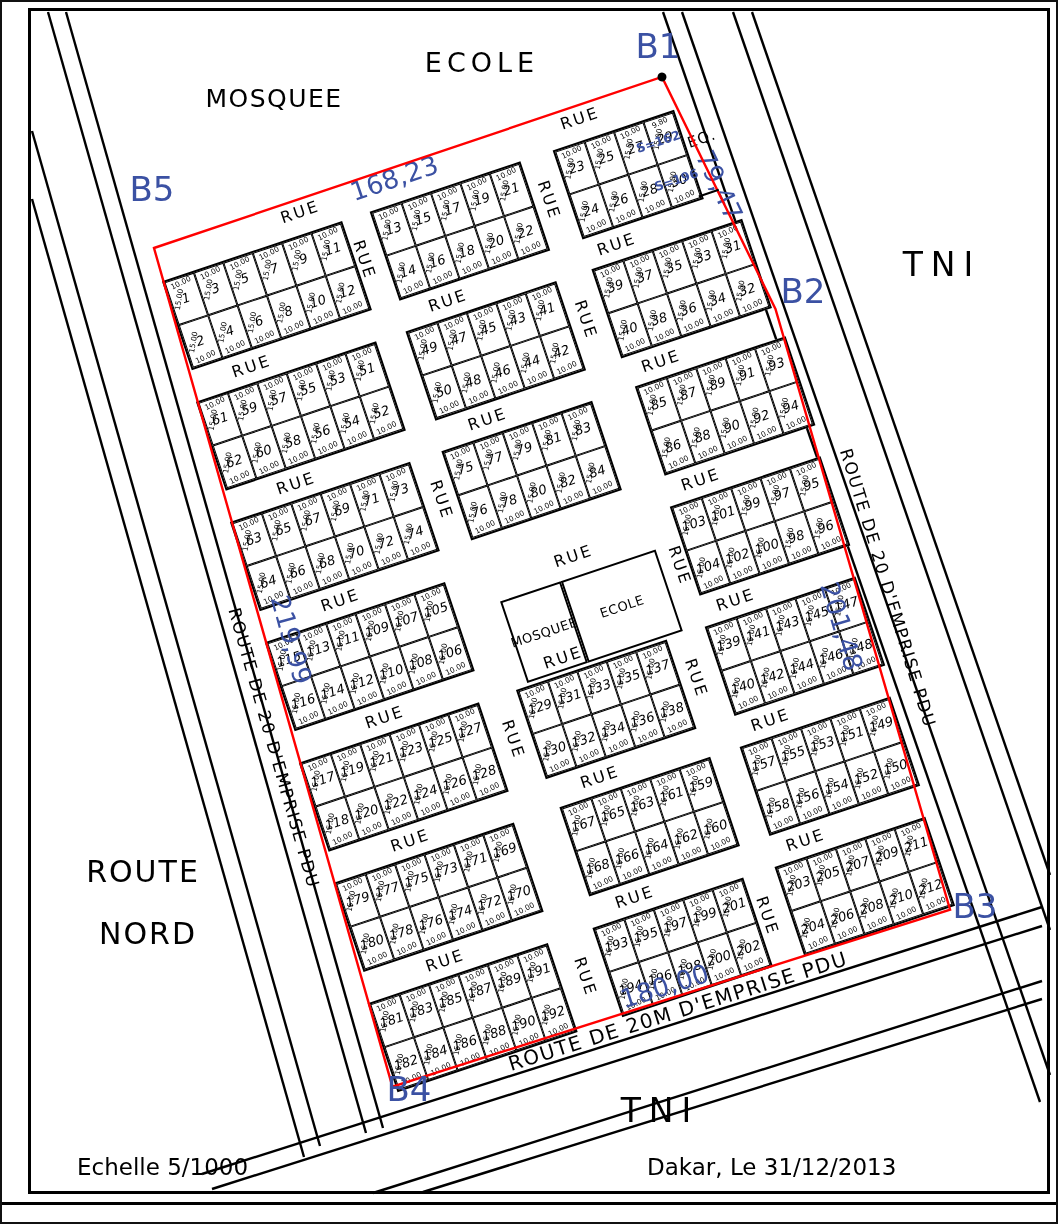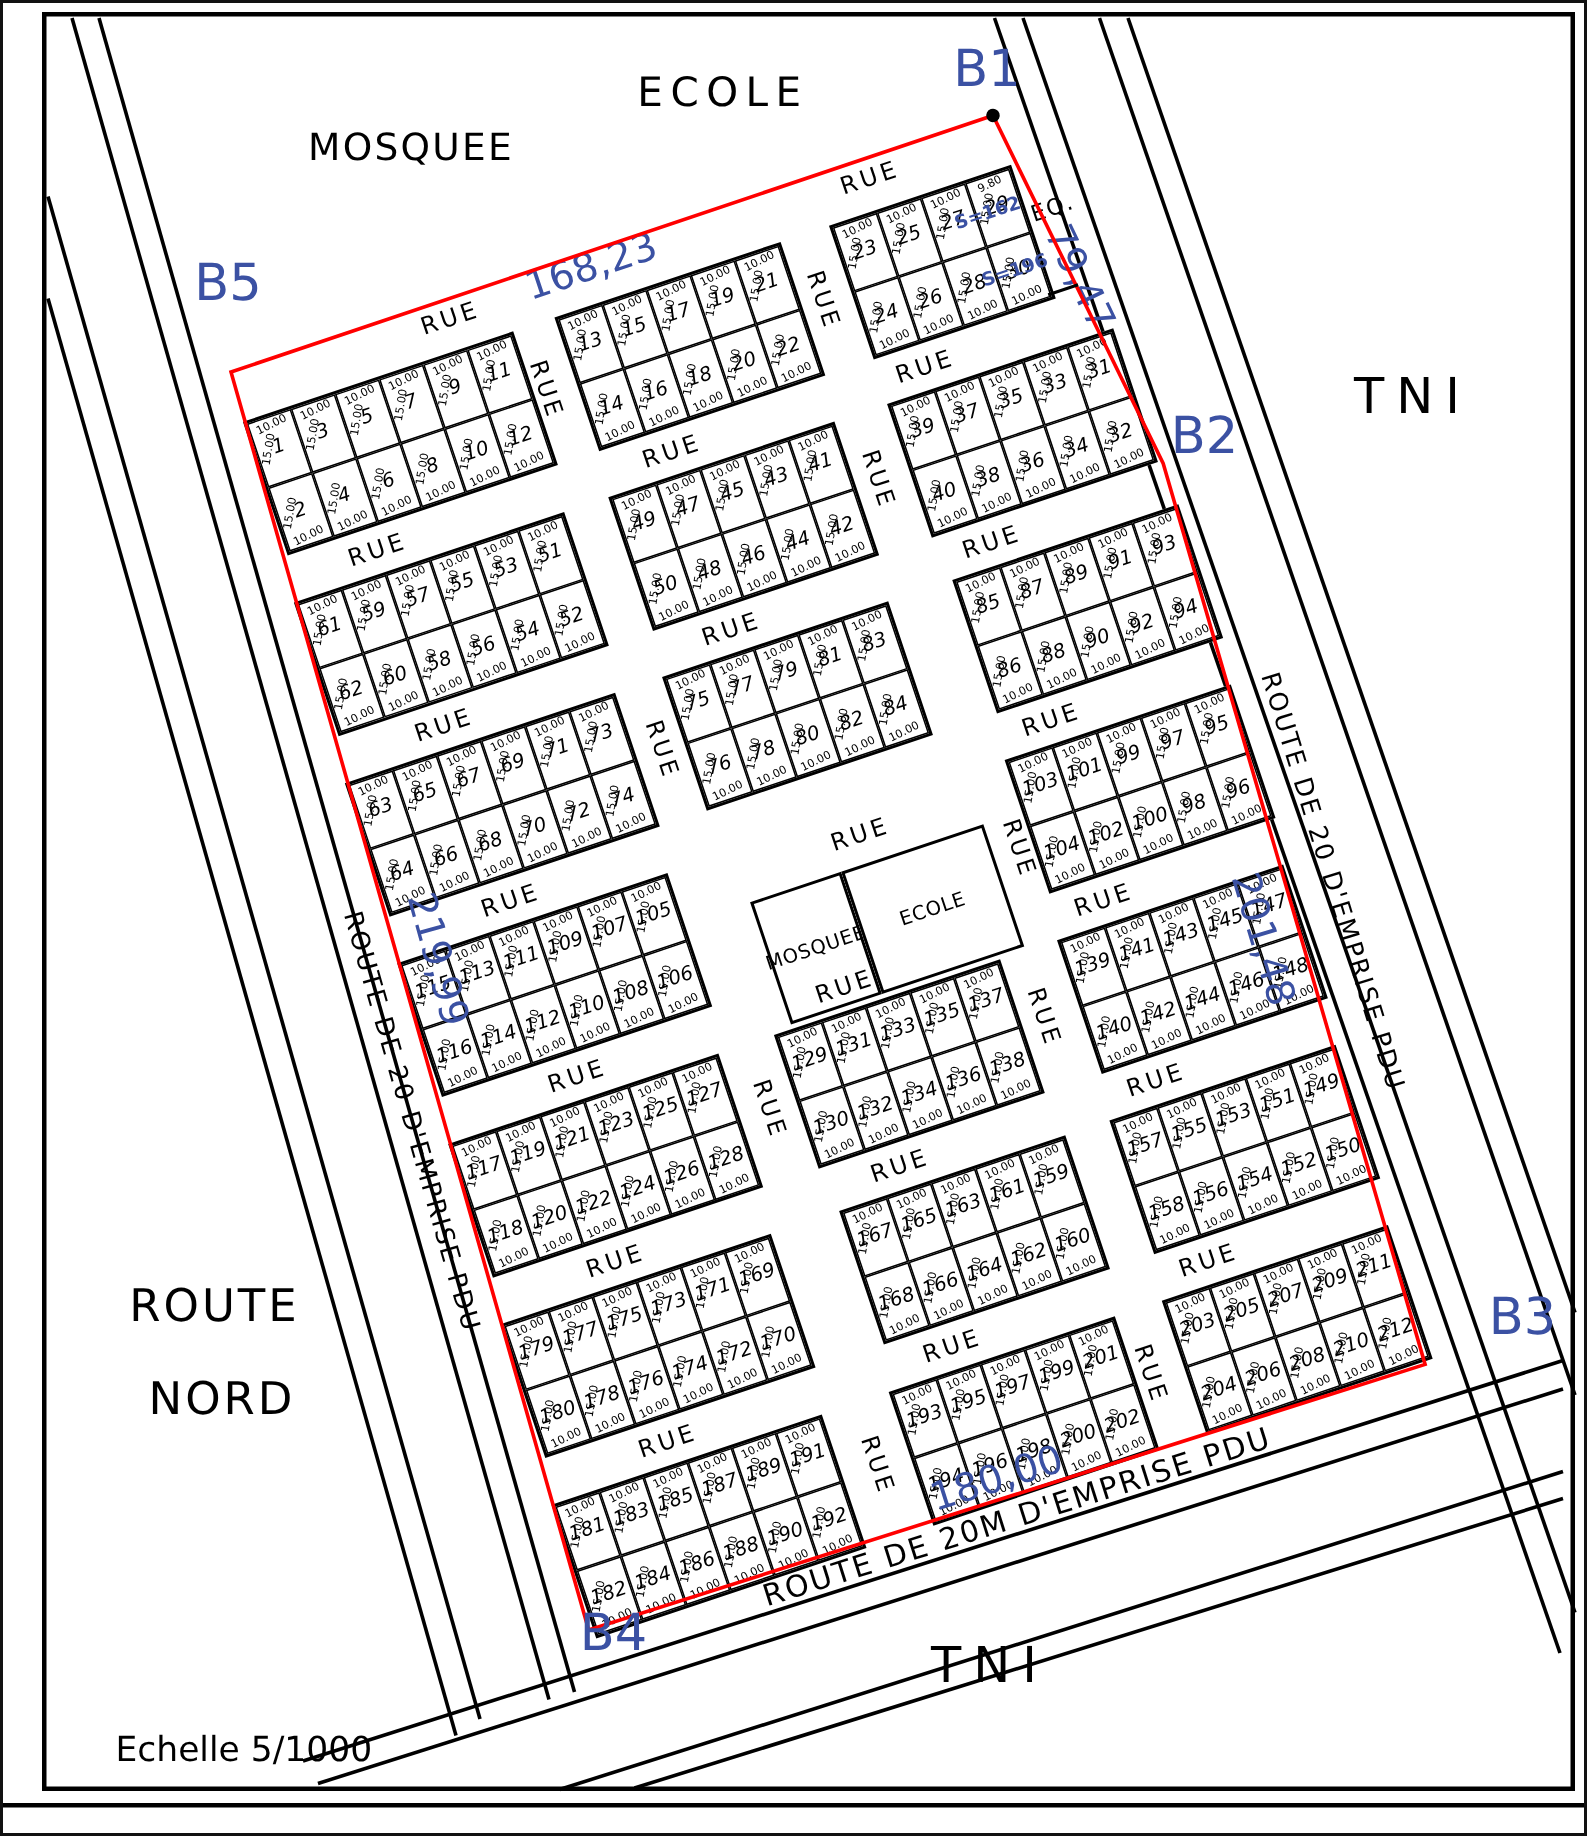--- a/index.html
+++ b/index.html
@@ -1198,24 +1198,25 @@
       </svg>
     </div>
   <div id="overlay">
     <div class="ctr" id="nord">ECOLE</div>
     <div class="ctr" id="coseprim">MOSQUEE</div>
     <div class="ctr" id="tni-right">TNI</div>
     <div class="ctr" id="tni-bottom">TNI</div>
     <div class="ctr" id="groupe">ROUTE</div>
     <div class="ctr" id="nabi">NORD</div>
     <div id="echelle">Echelle 5/1000</div>
+    <div id="date">Dakar, Le 31/12/2013</div>
   <div class="ctr roadlbl " style="left: 272px; top: 746px; transform: translate(-50%, -50%) rotate(74deg);">ROUTE DE 20 D'EMPRISE PDU</div>
       <div class="ctr roadlbl " style="left: 886px; top: 586px; transform: translate(-50%, -50%) rotate(73deg);">ROUTE DE 20 D'EMPRISE PDU</div>
       <div class="ctr roadlbl bottom" style="left: 676px; top: 1009px; transform: translate(-50%, -50%) rotate(-17.5deg);">ROUTE DE 20M D'EMPRISE PDU</div>
       <div class="ctr marker" style="left: 656px; top: 44px; transform: translate(-50%, -50%);">B1</div>
       <div class="ctr marker" style="left: 801px; top: 289px; transform: translate(-50%, -50%);">B2</div>
-      <div class="ctr marker" style="left: 973px; top: 876px; transform: translate(-50%, -50%); margin-left: 40px;">B3</div>
+      <div class="ctr marker" style="left: 973px; top: 904px; transform: translate(-50%, -50%);">B3</div>
       <div class="ctr marker" style="left: 407px; top: 1087px; transform: translate(-50%, -50%);">B4</div>
       <div class="ctr marker" style="left: 150px; top: 187px; transform: translate(-50%, -50%);">B5</div>
     </div>
   <div id="frame"></div>
   <div id="botline"></div>
 </div>
 
 </body></html>

